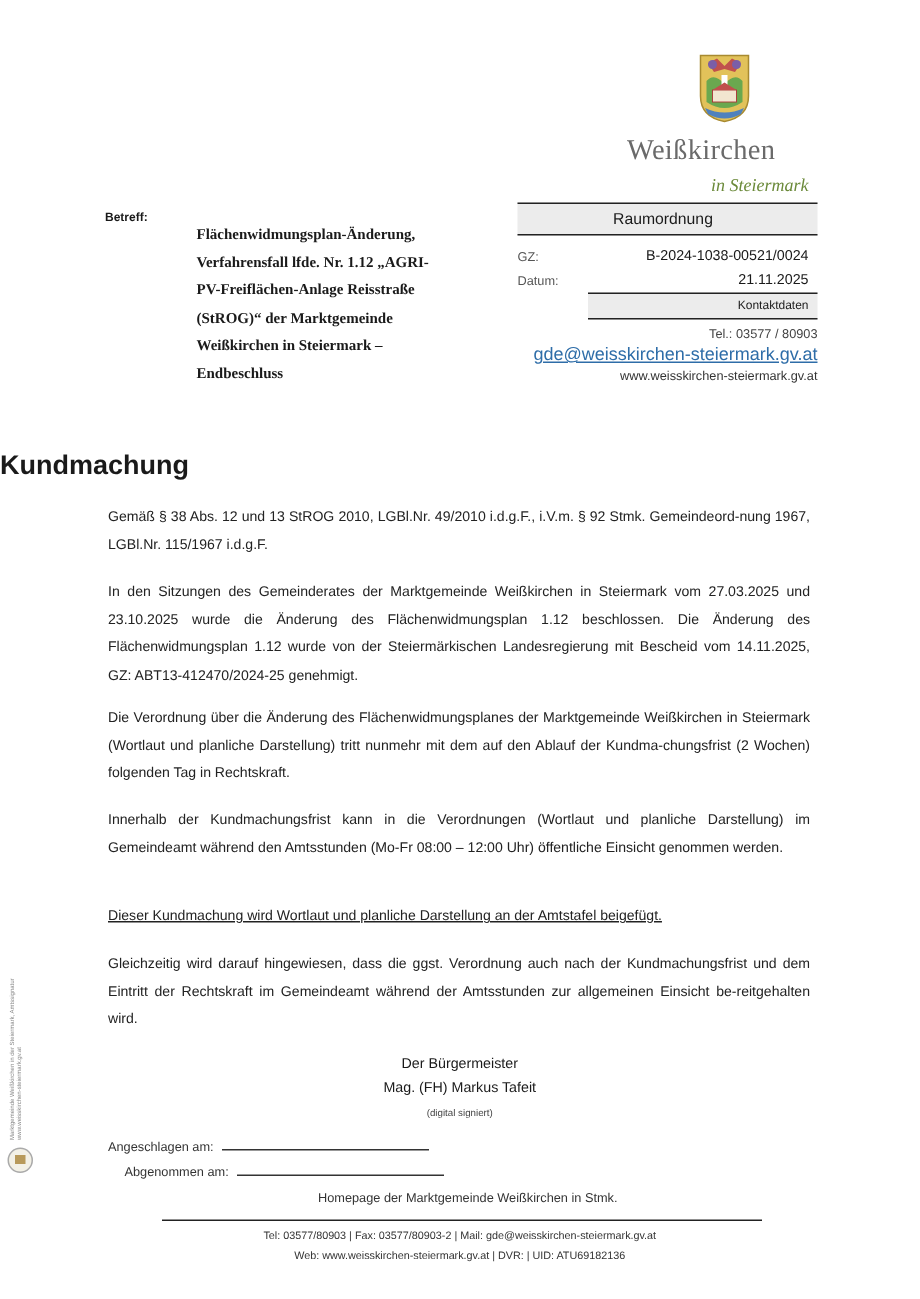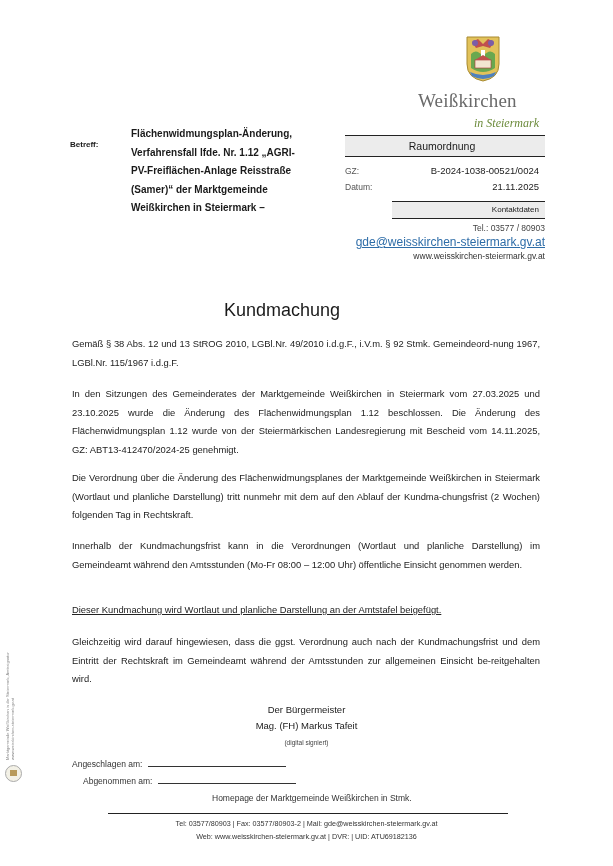--- a/index.html
+++ b/index.html
@@ -10,40 +10,40 @@
   .logo { position: absolute; left: 418px; top: 36px; width: 130px; text-align: center; }
   .crest { position: relative; width: 34px; height: 46px; margin: 0 auto; }
   .crest svg { display: block; }
   .logo-name { font-family: "Liberation Serif", serif; font-size: 19px; color: #6a6a6a;
                position: absolute; left: 0; top: 54px; width: 130px; text-align: left; letter-spacing: 0.2px; }
   .logo-sub { font-family: "Liberation Serif", serif; font-style: italic; font-size: 12px; color: #6b8a3a;
               position: absolute; left: 56px; top: 80px; }
 
   
   .betreff-label { position: absolute; left: 70px; top: 140px; font-size: 8px; font-weight: bold; }
-  .betreff-text { position: absolute; left: 131px; top: 125px; width: 210px; font-size: 10px;
-                  font-weight: bold; line-height: 18.5px; }
+  .betreff-text { position: absolute; left: 131px; top: 148px; width: 210px; font-size: 10px;
+                  font-weight: bold; line-height: 18.5px; font-family: Liberation Serif, serif; }
 
   
   .info { position: absolute; left: 345px; top: 135px; width: 200px; }
   .band { background: #ececec; border-top: 1.5px solid #222; border-bottom: 1.5px solid #222;
           text-align: right; padding-right: 6px; }
   .band.dept { height: 20px; line-height: 20px; font-size: 10.5px; text-align: center; }
   .band.contact { height: 16px; line-height: 16px; font-size: 8px; margin-left: 47px; }
   .kv { display: flex; justify-content: space-between; font-size: 9.5px; height: 16px; line-height: 16px; padding-right: 6px; }
   .kv .k { color: #555; font-size: 8.5px; }
-  .kv-wrap { padding-top: 6px; padding-bottom: 6px; }
+  .kv-wrap { padding-top: 6px; padding-bottom: 0; }
   .contact-lines { text-align: right; padding-right: 0px; margin-top: 3px; }
   .contact-lines .tel { font-size: 8.5px; color: #444; line-height: 13px; }
   .contact-lines .mail { font-size: 12px; color: #2e6da8; text-decoration: underline; line-height: 15px; }
   .contact-lines .web { font-size: 8.5px; color: #333; line-height: 12px; }
 
   
-  .title { position: absolute; left: 0; width: 564px; top: 300px; text-align: center;
-           font-size: 18px; font-weight: normal; }
+  .title { position: absolute; left: 0; width: 564px; top: 300px; 
+           font-size: 18px; font-weight: bold; }
 
   
   .para { position: absolute; left: 72px; width: 468px; font-size: 9.4px; line-height: 18.5px;
           text-align: justify; color: #222; }
   .p1 { top: 335px; }
   .p2 { top: 385px; }
   .p3 { top: 469px; }
   .p4 { top: 537px; }
   .p5 { top: 601px; text-decoration: underline; }
   .p6 { top: 633px; }
@@ -95,22 +95,23 @@
   </div>
   <div class="logo-name">Weißkirchen</div>
   <div class="logo-sub">in Steiermark</div>
 </div>
 
 <div class="betreff-label">Betreff:</div>
 <div class="betreff-text">
   <div>Flächenwidmungsplan-Änderung,</div>
   <div>Verfahrensfall lfde. Nr. 1.12 „AGRI-</div>
   <div>PV-Freiflächen-Anlage Reisstraße</div>
-  <div>(Samer)“ der Marktgemeinde</div>
+  <div>(StROG)“ der Marktgemeinde</div>
   <div>Weißkirchen in Steiermark –</div>
+  <div>Endbeschluss</div>
 </div>
 
 <div class="info">
   <div class="band dept">Raumordnung</div>
   <div class="kv-wrap">
     <div class="kv">
       <span class="k">GZ:</span>
       <span>B-2024-1038-00521/0024</span>
     </div>
     <div class="kv">

